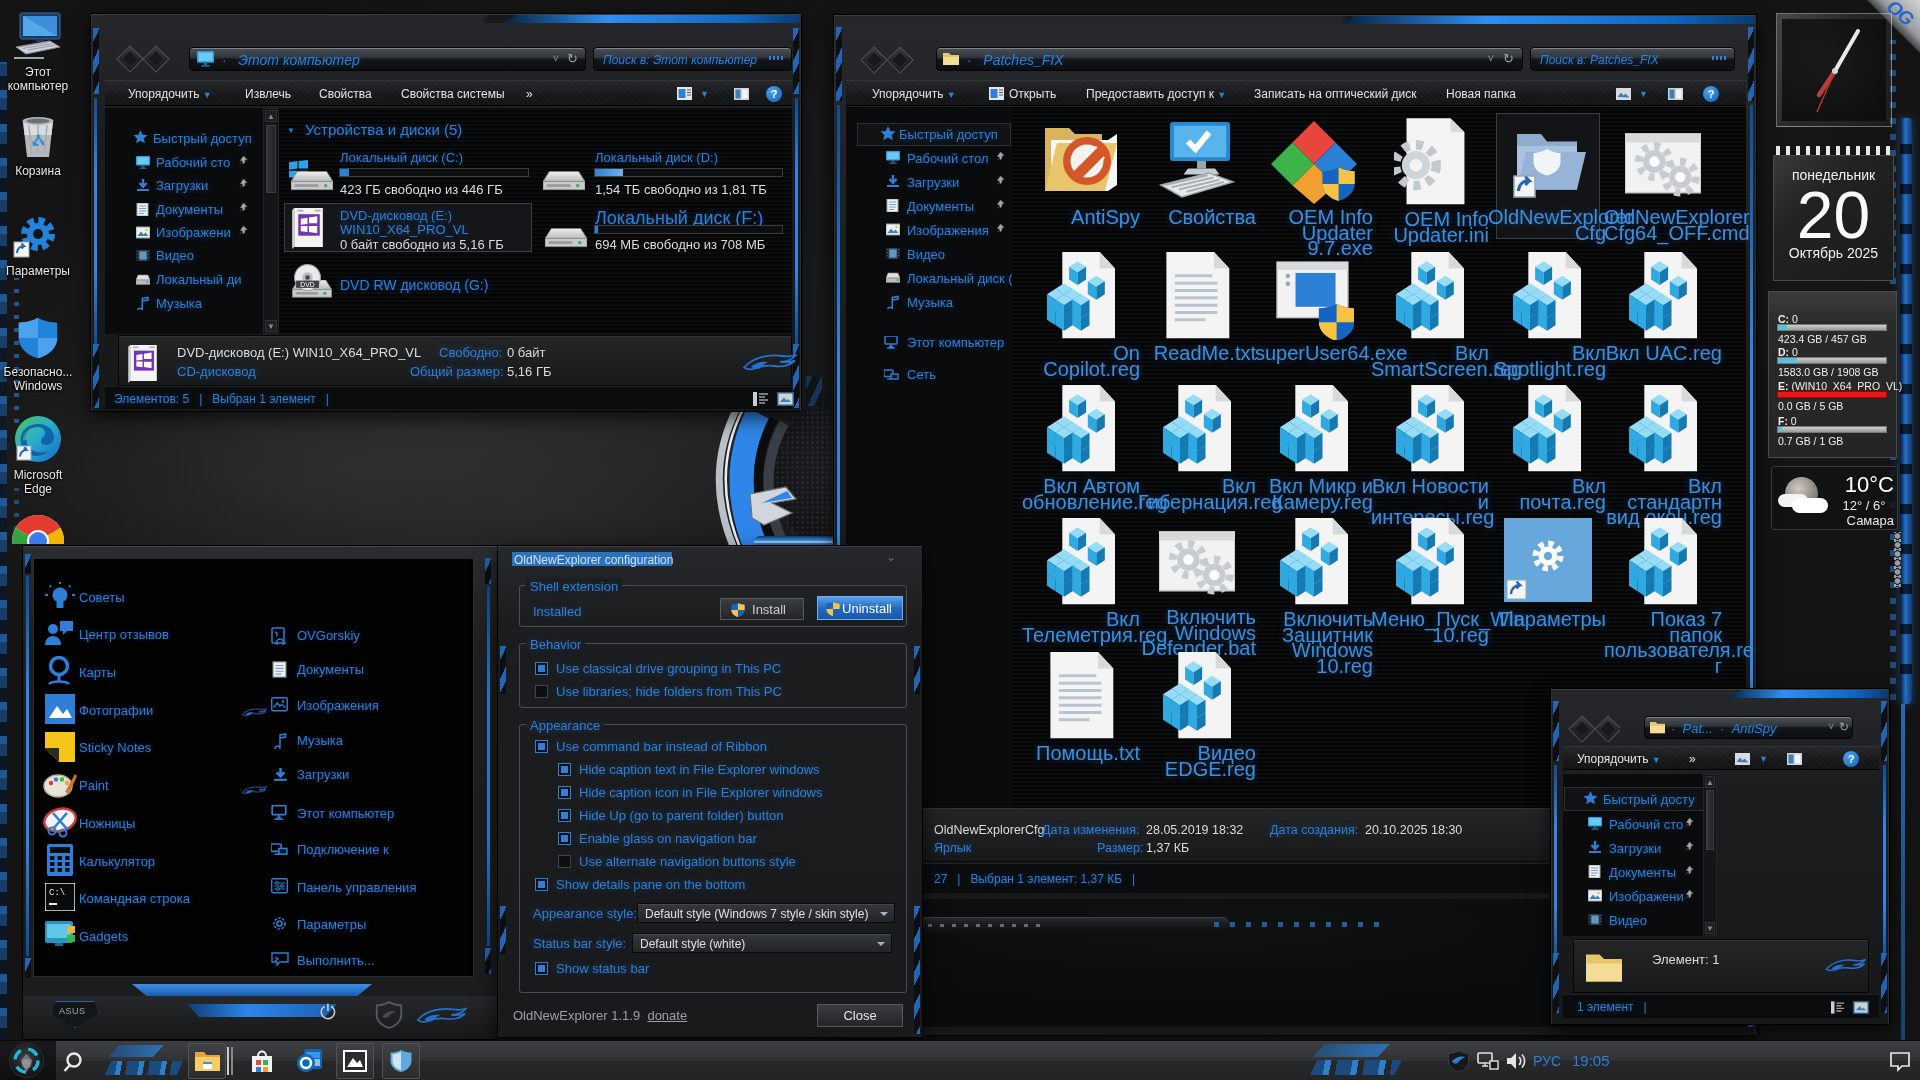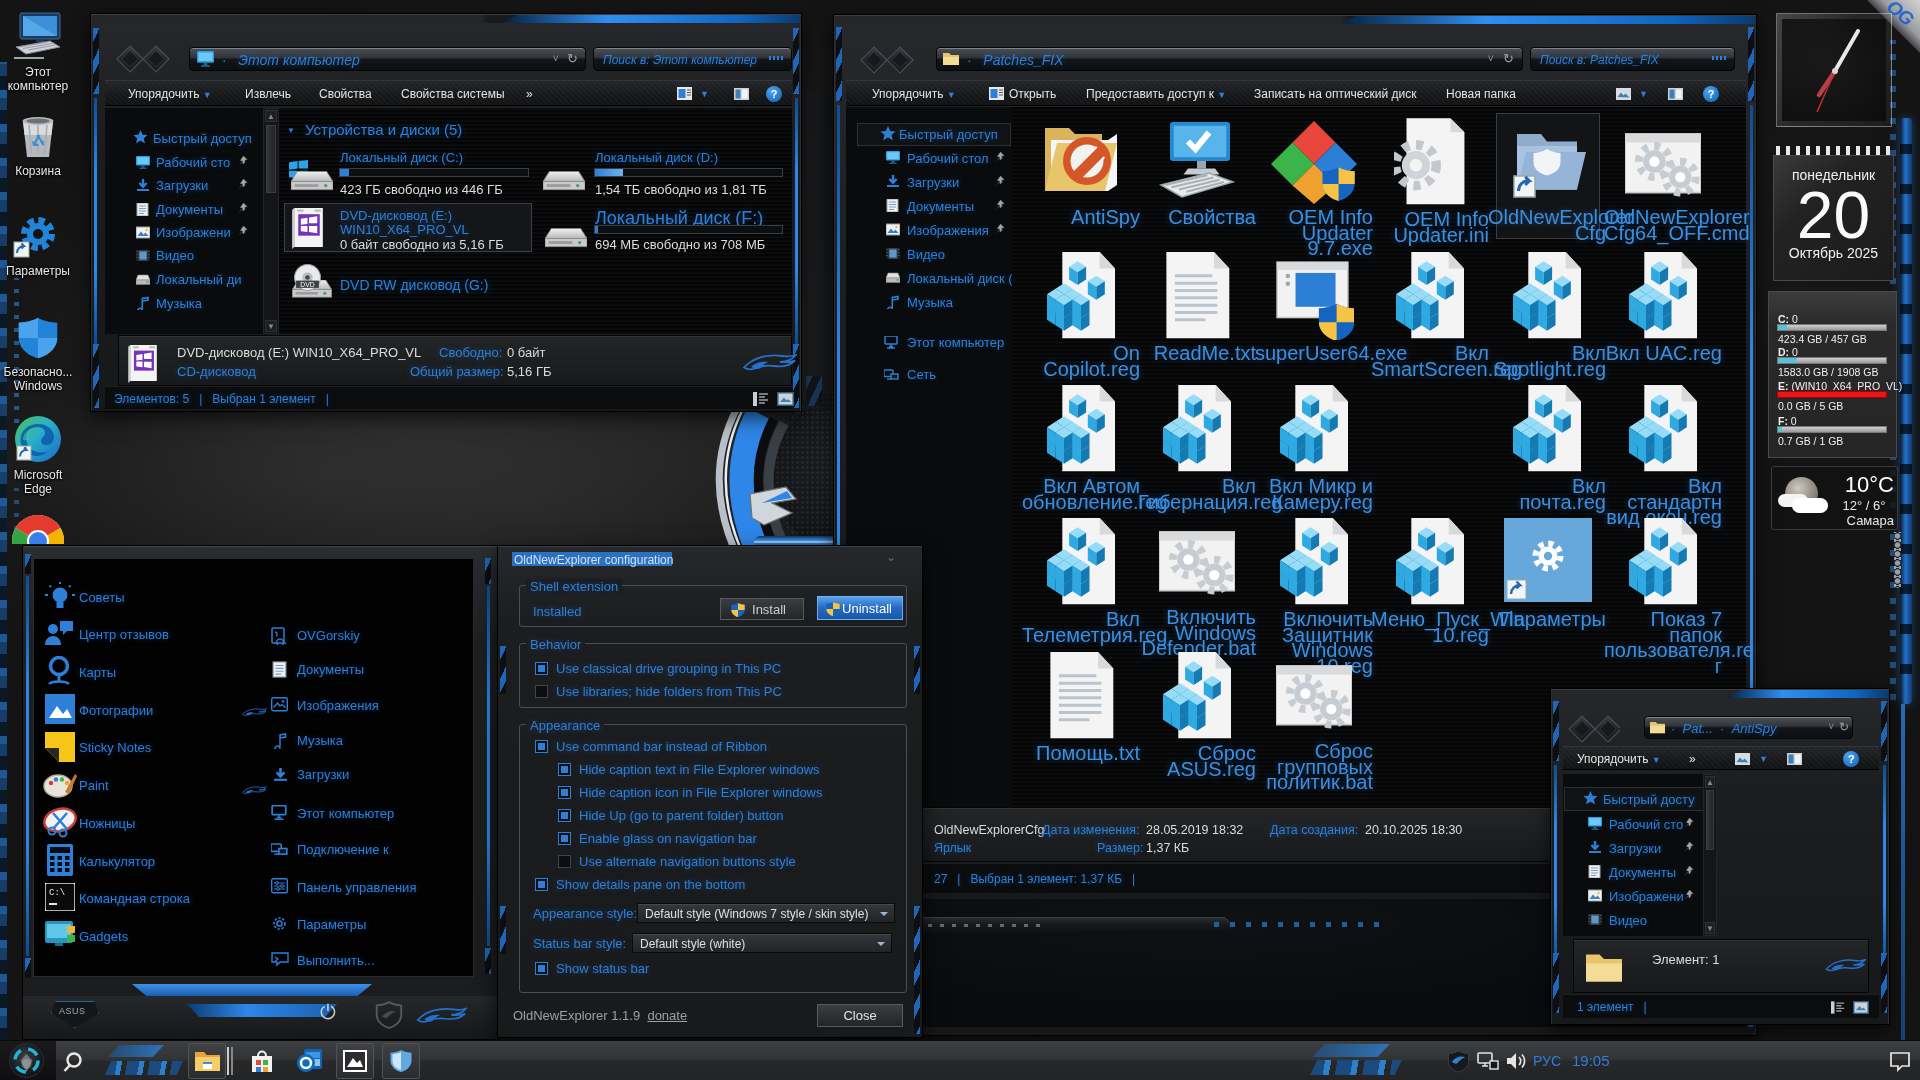--- a/index.html
+++ b/index.html
@@ -514,20 +514,26 @@
         <use href="#reg"></use>
       </svg>
       <div class="flab">Вкл<br>Гибернация.reg</div>
     </div>
 <div class="fi" style="left:1255px;top:385px">
       <svg width="68" height="88" viewBox="0 0 40 48" preserveAspectRatio="none">
         <use href="#reg"></use>
       </svg>
       <div class="flab">Вкл Микр и<br>Камеру.reg</div>
     </div>
+<div class="fi" style="left:1371px;top:385px">
+      <svg width="68" height="88" viewBox="0 0 40 48" preserveAspectRatio="none">
+        <use href="#reg"></use>
+      </svg>
+      <div class="flab">Вкл Новости и<br>интересы.reg</div>
+    </div>
 <div class="fi" style="left:1488px;top:385px">
       <svg width="68" height="88" viewBox="0 0 40 48" preserveAspectRatio="none">
         <use href="#reg"></use>
       </svg>
       <div class="flab">Вкл почта.reg</div>
     </div>
 <div class="fi" style="left:1604px;top:385px">
       <svg width="68" height="88" viewBox="0 0 40 48" preserveAspectRatio="none">
         <use href="#reg"></use>
       </svg>
@@ -581,27 +587,21 @@
 <div class="fi" style="left:1022px;top:652px">
       <svg width="68" height="88" viewBox="0 0 40 48" preserveAspectRatio="none">
         <use href="#txt"></use>
       </svg>
       <div class="flab">Помощь.txt</div>
     </div>
 <div class="fi" style="left:1138px;top:652px">
       <svg width="68" height="88" viewBox="0 0 40 48" preserveAspectRatio="none">
         <use href="#reg"></use>
       </svg>
-      <div class="flab">Сброс ASUS.reg</div>
-    </div>
-<div class="fi" style="left:1255px;top:652px">
-      <svg width="76" height="66" viewBox="0 0 44 36" style="margin-top:12px">
-        <use href="#gearwin"></use>
-      </svg>
-      <div class="flab" style="margin-top:14px">Сброс<br>групповых<br>политик.bat</div>
+      <div class="flab">Видео EDGE.reg</div>
     </div>
 
 <div class="win" style="left:90px;top:13px;width:712px;height:399px">
  <div class="topband"></div>
  <div class="topblue" style="left:58%;right:1px"></div>
  <div class="chev" style="left:2px;top:14px;height:66px"></div>
  <div class="bline" style="left:3px;top:84px;height:246px"></div>
  <div class="chev" style="left:2px;top:330px;height:64px"></div>
  <div class="chev" style="right:2px;top:14px;height:66px"></div>
  <div class="bline" style="right:3px;top:84px;height:246px"></div>

